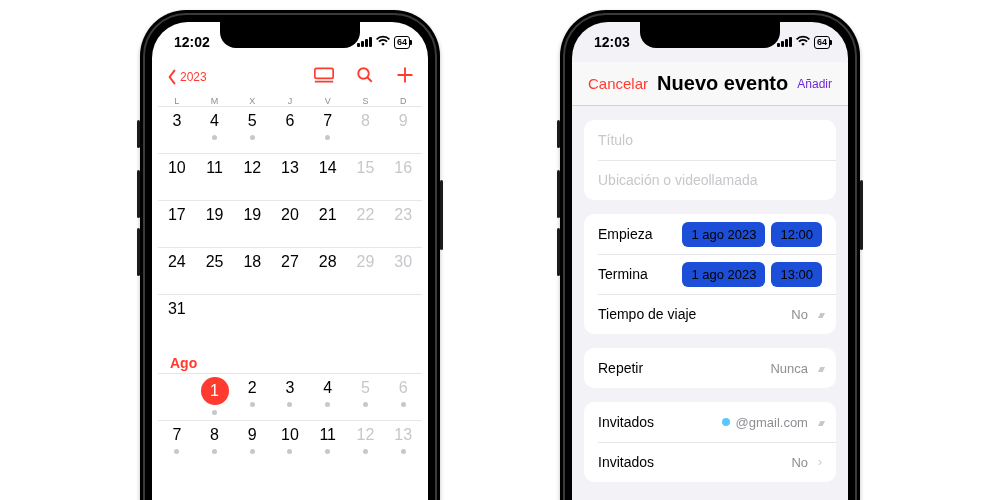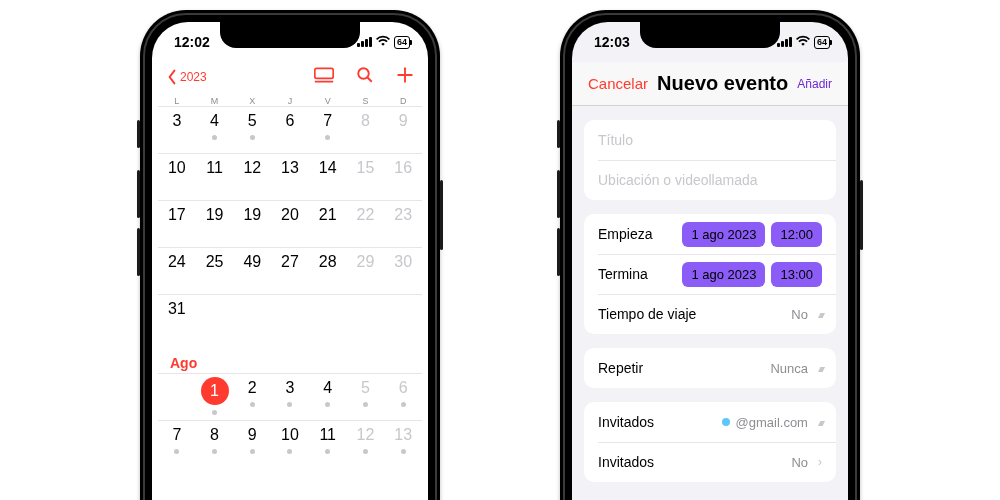--- a/index.html
+++ b/index.html
@@ -51,21 +51,21 @@
   .ev-nav .title { font-size:20px; font-weight:600; }
   .ev-nav .add { color:#6d28d9; font-size:12px; }
 
   .group { background:#fff; border-radius:10px; margin:14px 12px 0; overflow:hidden; }
   .row { min-height:40px; display:flex; align-items:center; justify-content:space-between; padding:0 14px; font-size:14px; position:relative; }
   .row + .row::before { content:""; position:absolute; top:0; left:14px; right:0; height:0.5px; background:#e5e5ea; }
   .row input { border:none; outline:none; font-size:14px; width:100%; background:transparent; }
   .row input::placeholder { color:#c7c7cc; }
   .row .label { color:#000; }
   .row .val { color:#8e8e93; font-size:13px; display:flex; align-items:center; gap:6px; }
-  .pill { background:#8b5cf6; border-radius:6px; padding:5px 9px; color:#000; font-size:13px; }
+  .pill { background:#1d4ed8; border-radius:6px; padding:5px 9px; color:#000; font-size:13px; }
   .chev { color:#c7c7cc; font-size:12px; margin-left:4px; }
   .updown { color:#c7c7cc; font-size:10px; letter-spacing:-3px; margin-left:4px; }
 
   .toggle { width:44px; height:26px; background:#e9e9eb; border-radius:13px; position:relative; }
   .toggle::after { content:""; position:absolute; left:2px; top:2px; width:22px; height:22px; background:#fff; border-radius:50%; box-shadow:0 1px 2px rgba(0,0,0,.2); }
   .caldot { width:8px; height:8px; border-radius:50%; background:#5ac8fa; display:inline-block; }
 </style>
 </head>
 <body>
 
@@ -207,21 +207,21 @@
         <div class="cell wknd">
           <span class="num">23</span>
         </div>
         <div class="cell">
           <span class="num">24</span>
         </div>
         <div class="cell">
           <span class="num">25</span>
         </div>
         <div class="cell">
-          <span class="num">49</span>
+          <span class="num">18</span>
         </div>
         <div class="cell">
           <span class="num">27</span>
         </div>
         <div class="cell">
           <span class="num">28</span>
         </div>
         <div class="cell wknd">
           <span class="num">29</span>
         </div>

